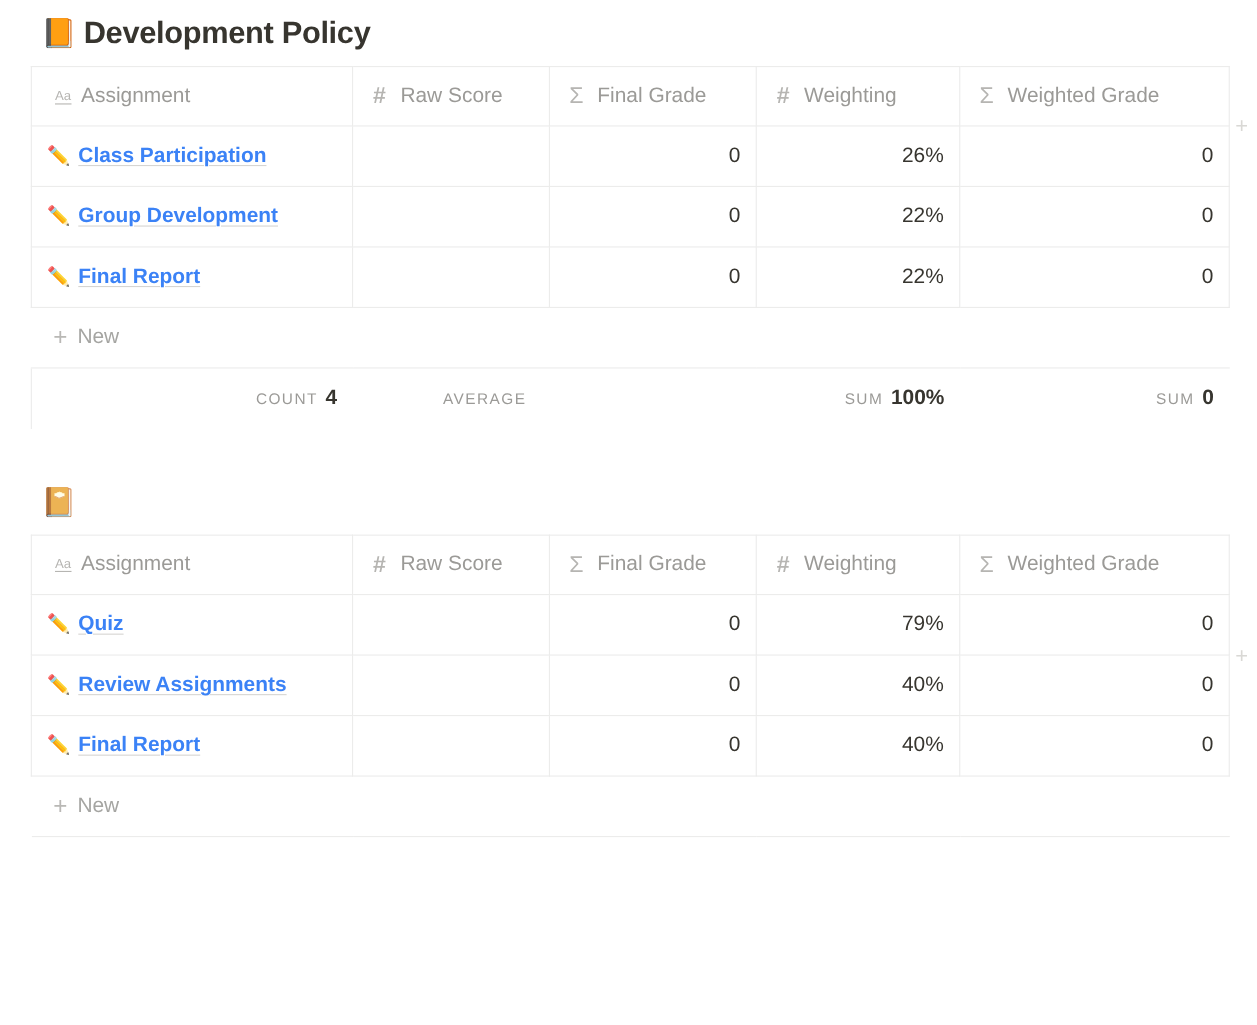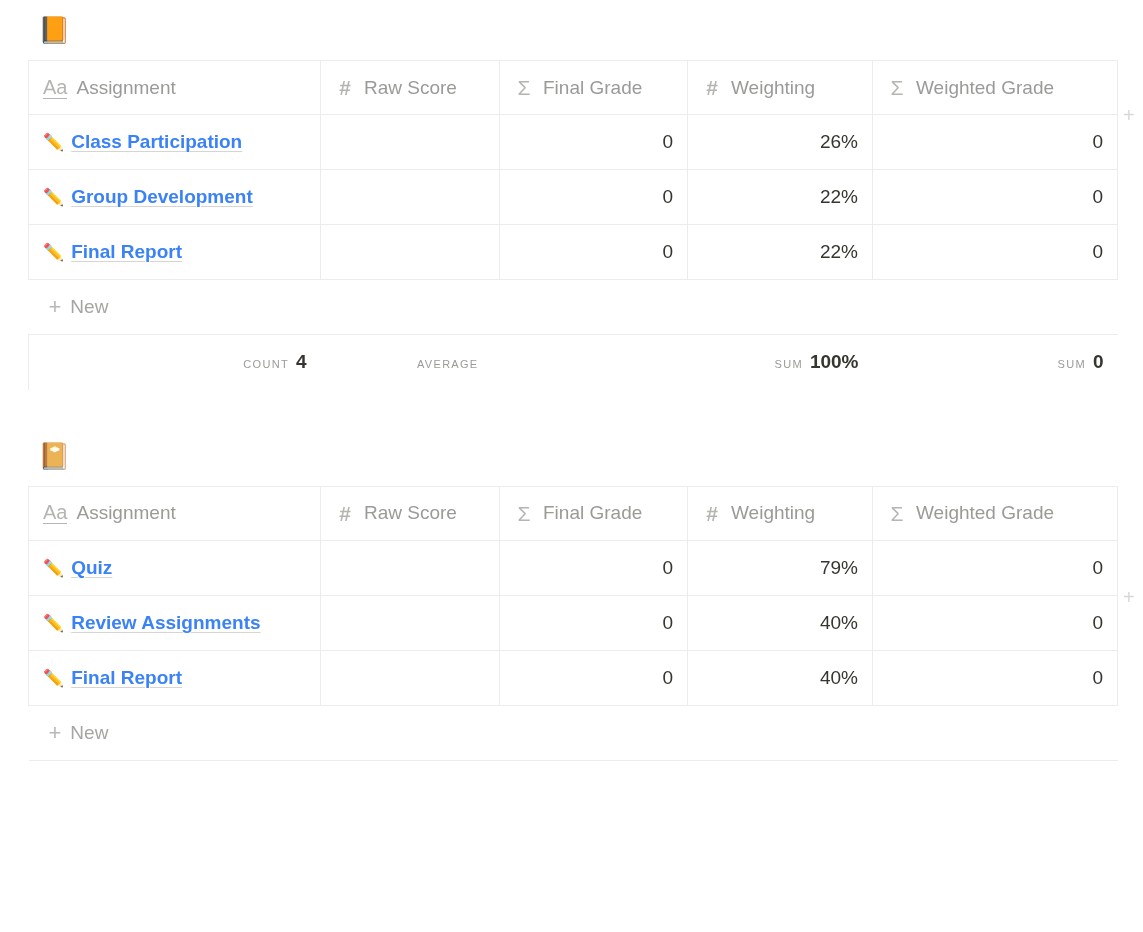--- a/index.html
+++ b/index.html
@@ -70,25 +70,26 @@
     color: #b6b5b2;
     font-size: 18px;
     line-height: 1;
     display: inline-flex;
     align-items: center;
     justify-content: center;
     width: 20px;
     flex: none;
   }
   .ptype.aa {
-    font-size: 20px;
+    font-size: 12px;
     font-weight: 400;
     border-bottom: 1.6px solid #b6b5b2;
     padding-bottom: 1px;
     width: auto;
+    margin-left: 7px;
   }
   .ptype.hash { font-size: 21px; font-weight: 600; }
   .ptype.sigma { font-size: 21px; }
 
   .tbl tbody td { height: 55px; }
   .tbl tbody td.cell-title {
     padding-left: 14px;
     font-size: 19px;
     color: #37352f;
     font-weight: 600;
@@ -140,21 +141,21 @@
   
   .foot { border: none; }
   .foot td {
     border: none;
     height: 56px;
     text-align: right;
     padding-right: 14px;
     white-space: nowrap;
   }
   .agg-label {
-    font-size: 11px;
+    font-size: 14px;
     letter-spacing: 1.3px;
     color: #9b9a97;
     text-transform: uppercase;
   }
   .agg-val {
     font-size: 19px;
     color: #37352f;
     font-weight: 600;
     margin-left: 7px;
   }
@@ -177,20 +178,21 @@
   .gap { height: 36px; }
 </style>
 </head>
 <body>
 
 <div class="page">
 
   <div class="section">
     <div class="db-title">
       <span class="emoji">📙</span>
+      <span class="ttl-text">Development Policy</span>
     </div>
 
     <div class="tbl-wrap">
       <table class="tbl">
         <colgroup>
           <col class="c-assign">
             <col class="c-raw">
             <col class="c-final">
             <col class="c-weight">
             <col class="c-wgrade">

